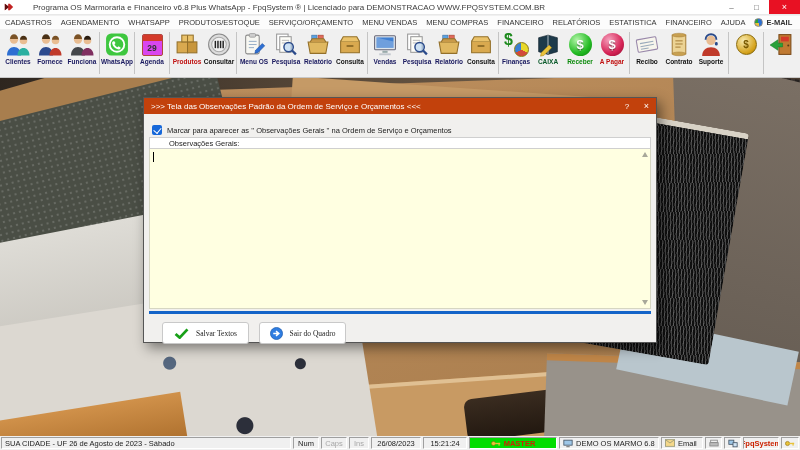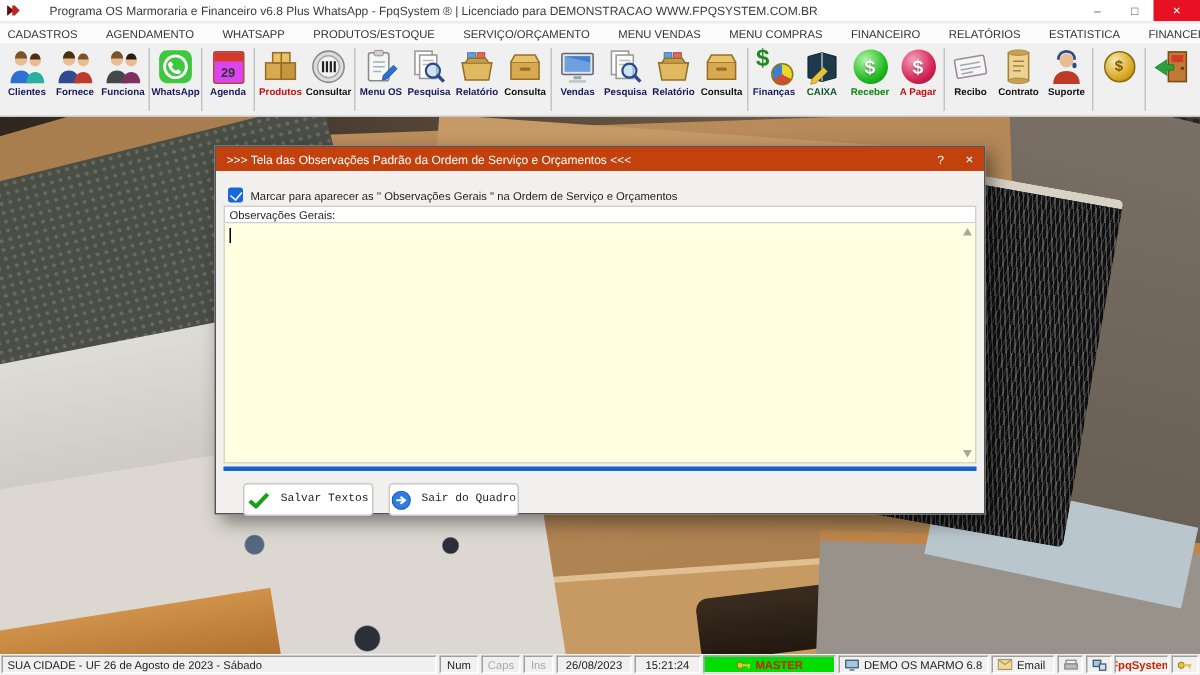--- a/index.html
+++ b/index.html
@@ -7,21 +7,21 @@
   .screen{position:relative;width:800px;height:450px;background:#f0f0f0;overflow:hidden}
 
   
   .titlebar{position:absolute;top:0;left:0;right:0;height:15px;background:#fff;display:flex;align-items:center;padding-left:4px;z-index:40;border-bottom:1px solid #e8e8e8}
   .title-text{font-size:8px;color:#3a3a3a;white-space:nowrap;margin-left:19px}
   .win-controls{margin-left:auto;display:flex;height:100%}
   .wc{width:25px;height:100%;display:flex;align-items:center;justify-content:center;font-size:8px;color:#555;cursor:default}
   .wc.close{background:#e81123;color:#fff;width:31px;font-size:9px}
 
   
-  .menubar{position:absolute;top:16px;left:0;right:0;height:13px;background:#fcfcfc;display:flex;align-items:center;gap:19px;padding-left:5px;font-size:7.5px;color:#333;z-index:40}
+  .menubar{position:absolute;top:16px;left:0;right:0;height:13px;background:#fcfcfc;display:flex;align-items:center;gap:9px;padding-left:5px;font-size:7.5px;color:#333;z-index:40}
   .menu-item{white-space:nowrap}
   .menu-email{display:flex;align-items:center;gap:3px;font-weight:bold}
   .email-icon{width:9px;height:9px;border-radius:50%;background:conic-gradient(#2a6fd2 0 50%,#e8c23a 50% 75%,#2aa03a 75%);border:1px solid #888}
 
   
   .toolbar{position:absolute;top:29px;left:0;right:0;height:49px;background:#f0f0f0;border-bottom:1px solid #c8c8c8;display:flex;align-items:stretch;padding:1px 2px;z-index:40}
   .tb-btn{width:32px;display:flex;flex-direction:column;align-items:center;padding-top:1px;cursor:default}
   .tbi{width:28px;height:27px;display:flex;align-items:center;justify-content:center}
   .tbi svg{width:26px;height:25px;display:block}
   .tbl{font-size:6.5px;font-weight:bold;color:#18185e;white-space:nowrap;line-height:1;margin-top:1px}
@@ -72,33 +72,33 @@
   
   .dialog{position:absolute;left:143px;top:19px;width:514px;height:246px;z-index:20;box-shadow:4px 5px 12px rgba(0,0,0,.45);background:#f1f0ee;border:1px solid #555}
   .dlg-title{height:16px;background:#c2410c;color:#fff;display:flex;align-items:center;padding:0 7px;font-size:8px;white-space:nowrap}
   .dlg-help{margin-left:auto;width:16px;text-align:center;font-size:8px}
   .dlg-close{width:14px;text-align:right;font-size:9px}
   .dlg-body{position:relative;height:230px;padding:10px 5px 0}
   .chk-row{display:flex;align-items:center;gap:5px;margin:0 3px 1px;height:12px}
   .chk{width:10px;height:10px;background:#1667d9;border-radius:2px;position:relative;flex:none}
   .chk::after{content:"";position:absolute;left:3px;top:1px;width:3.5px;height:6px;border:solid #fff;border-width:0 1.5px 1.5px 0;transform:rotate(40deg)}
   .chk-label{font-size:7.5px;color:#222;white-space:nowrap}
-  .field-label-bar{height:12px;background:#fff;border:1px solid #cfcfcf;display:flex;align-items:center;padding-left:3px}
+  .field-label-bar{height:12px;background:#fff;border:1px solid #cfcfcf;display:flex;align-items:center;padding-left:19px}
   .field-label-bar span{font-size:7.5px;color:#222}
   .textarea{position:relative;height:160px;background:#ffffe1;border:1px solid #d6d6c2;border-top:none}
   .ta-text{position:absolute;left:4px;top:2px;font-size:8px;color:#222}
   .caret{position:absolute;left:3px;top:3px;width:1px;height:10px;background:#000}
   .scrollcol{position:absolute;right:0;top:0;bottom:0;width:11px;display:flex;flex-direction:column;justify-content:space-between;align-items:center;padding:3px 0;background:#ffffe1}
   .arr{width:0;height:0;border-left:3.5px solid transparent;border-right:3.5px solid transparent}
   .arr.up{border-bottom:5px solid #a8a89a}
   .arr.dn{border-top:5px solid #a8a89a}
   .blue-rule{height:3px;background:#1464c8;margin-top:2px}
   .dlg-footer{display:flex;align-items:center;margin-top:8px;padding:0 3px}
   .ps{font-size:7.5px;color:#222;flex:1;white-space:nowrap}
-  .dlg-btn{display:flex;align-items:center;gap:7px;justify-content:center;width:87px;height:22px;background:#fff;border:1px solid #c9c9c9;border-radius:3px;font-size:7.5px;font-family:Liberation Mono, monospace;color:#222;margin-left:10px;cursor:default}
+  .dlg-btn{display:flex;align-items:center;gap:7px;justify-content:center;width:87px;height:22px;background:#fff;border:1px solid #c9c9c9;border-radius:3px;font-size:7.5px;font-family:Liberation Serif, serif;color:#222;margin-left:10px;cursor:default}
   .btn-ic{display:flex}.btn-ic svg{display:block}
 
   
   .statusbar{position:absolute;left:0;right:0;bottom:0;height:14px;background:#f0f0f0;display:flex;align-items:stretch;font-size:7.5px;color:#222;z-index:40}
   .sb-cell{margin:1px;border:1px solid;border-color:#9f9f9f #fff #fff #9f9f9f;display:flex;align-items:center;gap:3px;padding:0 3px;white-space:nowrap;overflow:hidden}
   .sb-loc{flex:1}
   .sb-cell.dim{color:#a8a8a8}
   .sb-master{width:88px;background:#00dd00;justify-content:center}
   .sb-master b{color:#cc2200;font-size:7.5px}
   .sb-brand{color:#cc2200;font-weight:bold;width:36px;justify-content:center}

